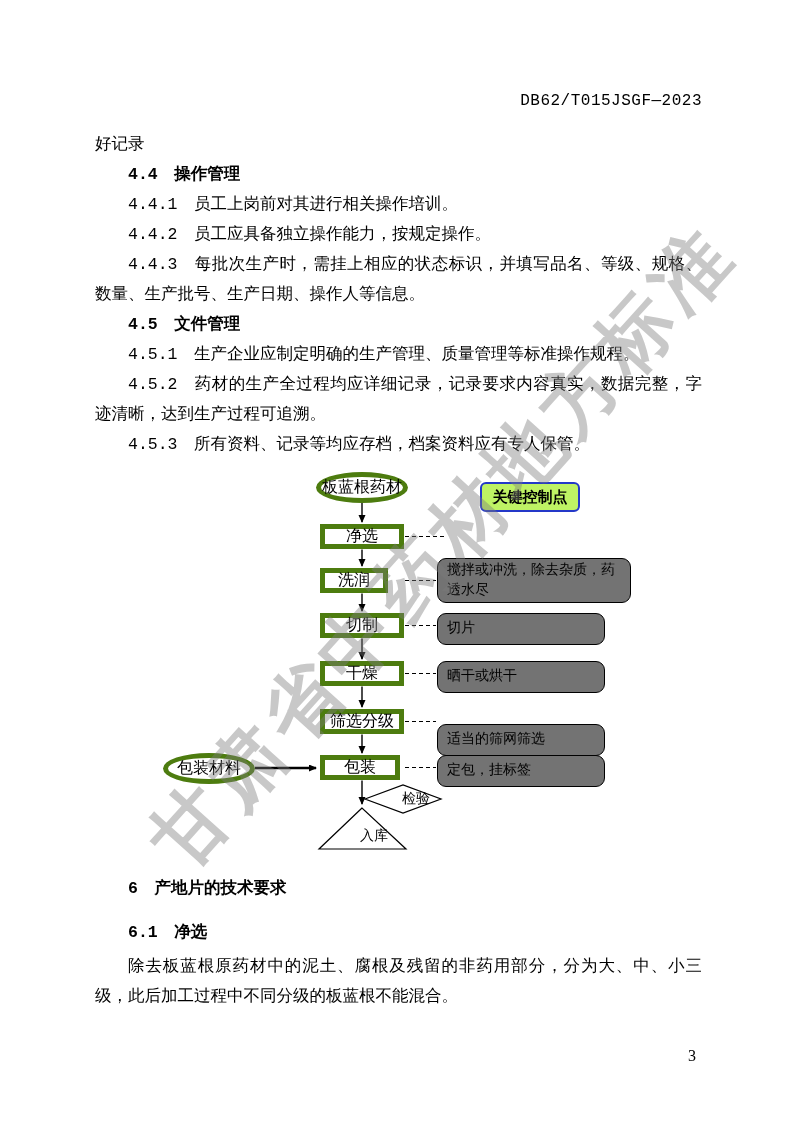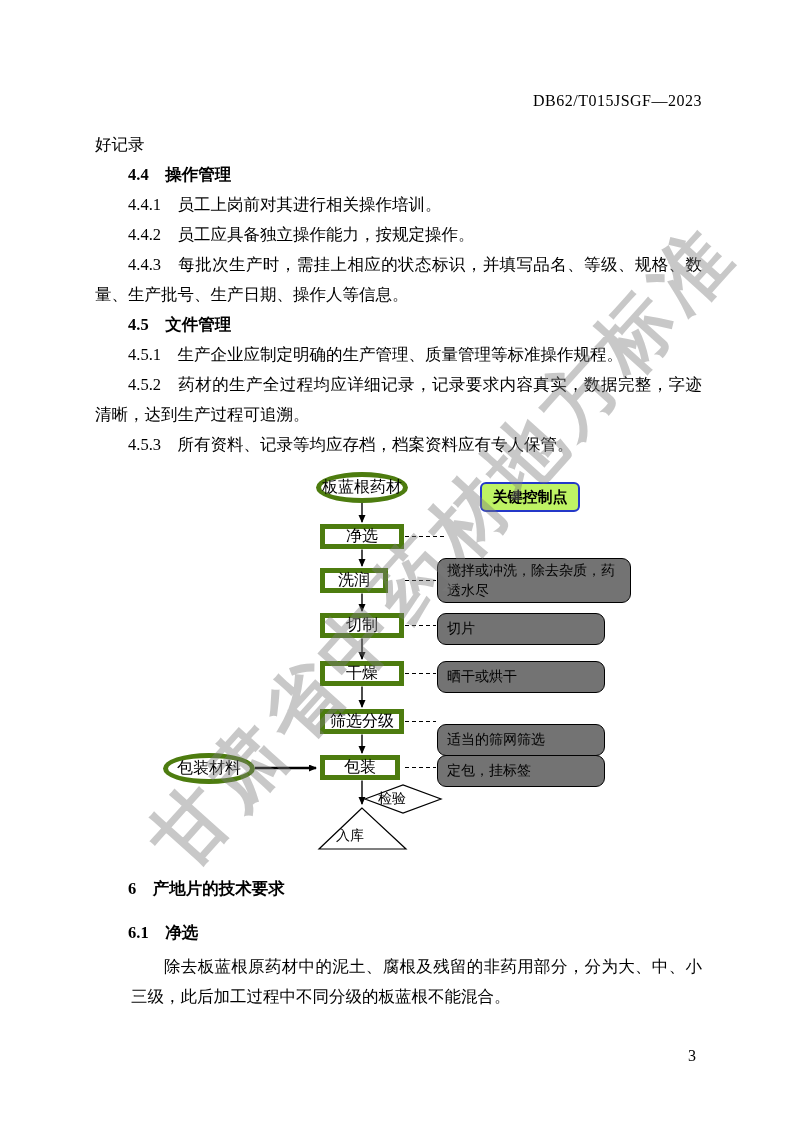--- a/index.html
+++ b/index.html
@@ -2,46 +2,46 @@
 <html><head>
 <meta charset="utf-8">
 <style>
   * { margin:0; padding:0; box-sizing:border-box; }
   html,body { background:#e9e9e9; }
   .page {
     width:794px; height:1123px; background:#ffffff; margin:0 auto;
     position:relative; overflow:hidden; color:#000;
     font-family:"Liberation Serif","DejaVu Serif",serif;
   }
-  .content { position:absolute; left:95px; top:92px; width:607px; }
+  .content { position:absolute; left:95px; top:92px; width:607px;font-family:Liberation Mono, monospace; }
   .doc-header { text-align:right; font-size:16px; letter-spacing:0.5px; margin-bottom:20px; }
   .para { font-size:16.5px; line-height:30px; text-align:justify; text-indent:2em; }
   .para.plain { text-indent:0; }
   .para.bold { font-weight:bold; }
   .mt6 { margin-top:14px; }
-  .mt4 { margin-top:4px;margin-left:36px; }
+  .mt4 { margin-top:4px; }
 
   .flowchart { position:relative; width:607px; height:392px; margin-top:8px; }
   .fc-svg { position:absolute; left:0; top:0; }
   .fc-box {
     position:absolute; border:5px solid #4d7c0f; background:#fff;
     display:flex; align-items:center; justify-content:center; font-size:16px;
   }
   .fc-oval { border-radius:50%; }
   .fc-note {
     position:absolute; border:1px solid #000; background:#737373; border-radius:9px;
     font-size:14px; display:flex; align-items:center; padding:15px 9px; line-height:1.4;
   }
   .fc-legend {
     position:absolute; left:385px; top:14px; width:100px; height:30px;
     border:2px solid #2438c8; border-radius:6px; background:#bef264;
     display:flex; align-items:center; justify-content:center;
     font-weight:bold; font-size:15px;
   }
-  .fc-label { position:absolute; font-size:14px; text-align:left; }
+  .fc-label { position:absolute; font-size:14px; text-align:right; }
 
   .watermark {
     position:absolute; left:128px; top:822px;
     transform:rotate(-48deg); transform-origin:0 0;
     font-size:76px; font-weight:bold; letter-spacing:7px; white-space:nowrap;
     color:rgba(125,125,125,0.42); pointer-events:none; z-index:6;
     font-family:"Liberation Serif","DejaVu Serif",serif;
   }
   .page-number { position:absolute; right:98px; bottom:58px; font-size:16px; }
 </style>

